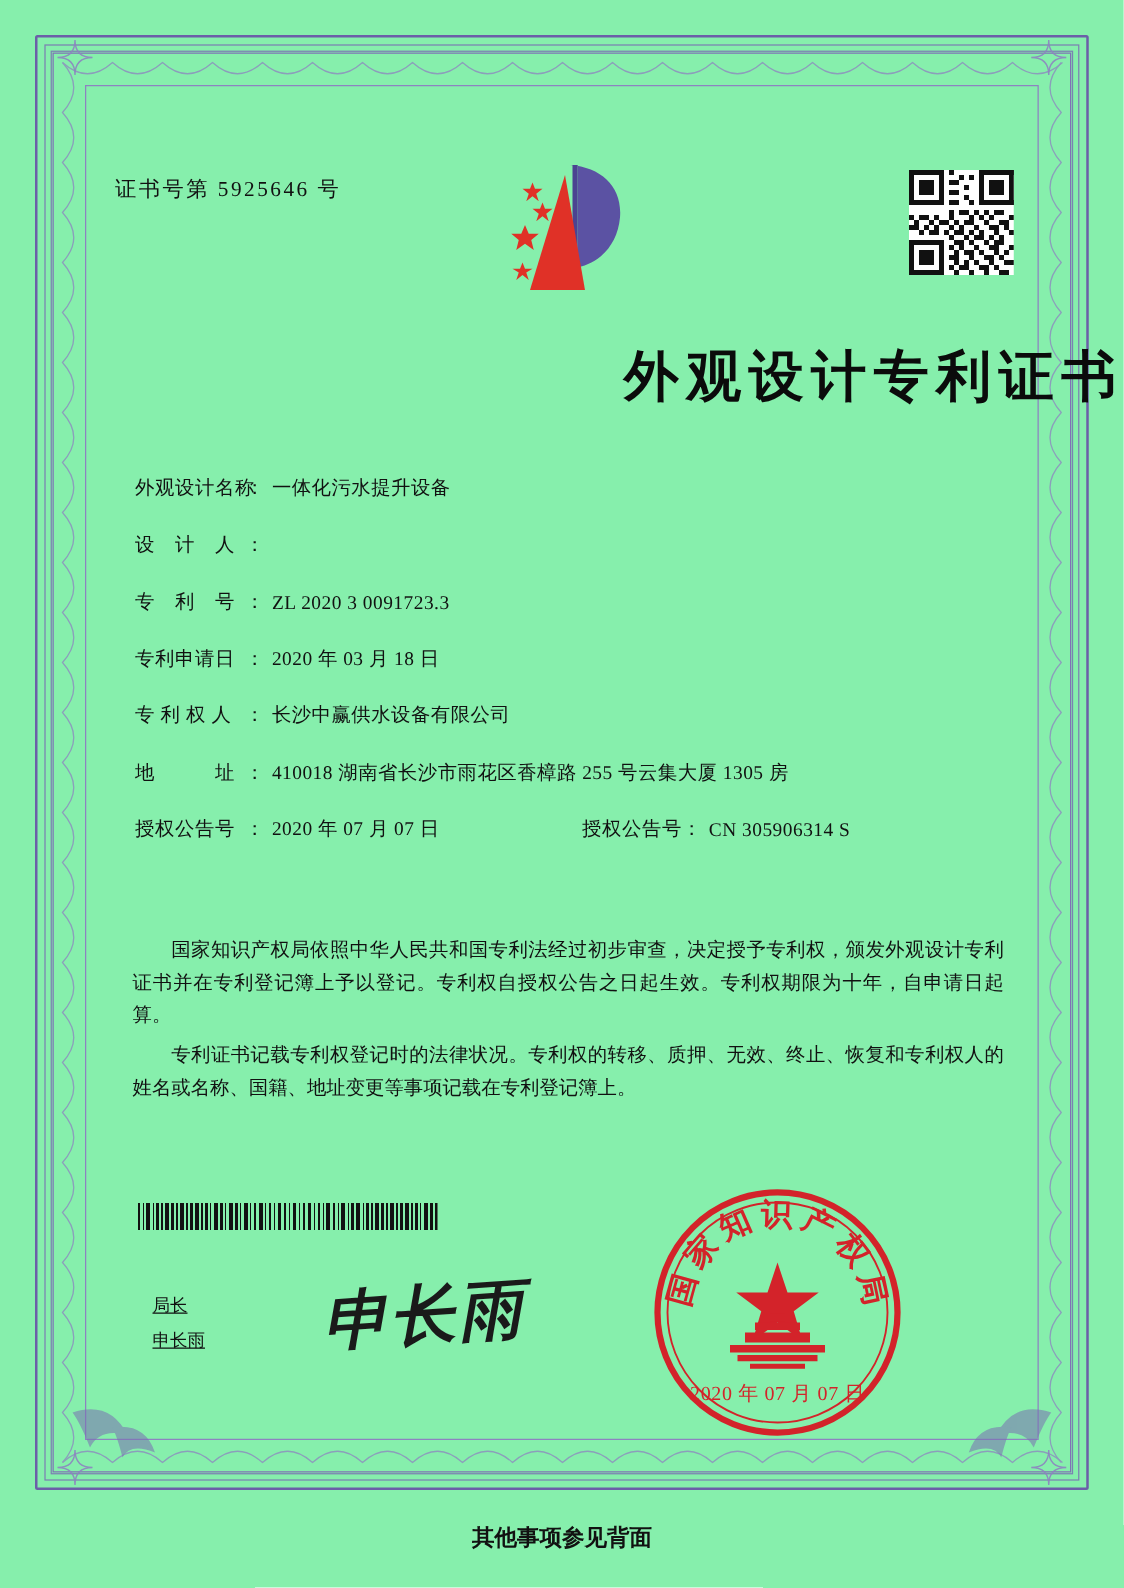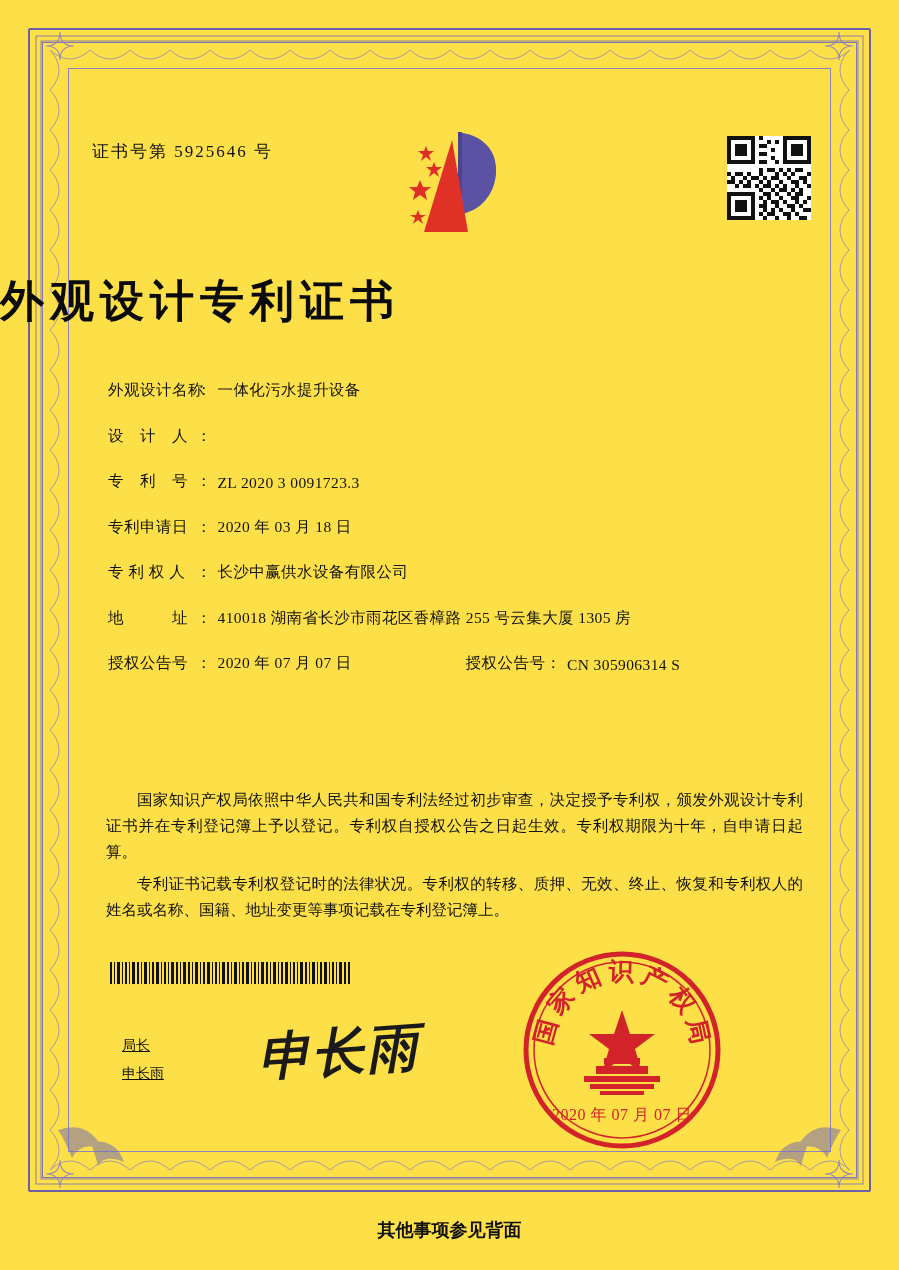--- a/index.html
+++ b/index.html
@@ -12,21 +12,21 @@
     height: 1270px;
     font-family: "Liberation Serif", "DejaVu Serif", serif;
     color: #111;
     position: relative;
     overflow: hidden;
   }
 
   .page {
     position: absolute;
     inset: 0;
-    background: #fde047;
+    background: #86efac;
   }
 
   
   .border-outer {
     position: absolute;
     left: 28px;
     top: 28px;
     right: 28px;
     bottom: 78px;
     border: 2px solid #6b5fa8;
@@ -82,21 +82,21 @@
     top: 136px;
     width: 84px;
     height: 84px;
   }
 
   .title {
     position: absolute;
     left: 0;
     right: 0;
     top: 272px;
-    text-align: left;
+    text-align: right;
     font-size: 44px;
     font-weight: bold;
     letter-spacing: 6px;
     color: #0b0b0b;
     font-family: "DejaVu Serif", "Liberation Serif", serif;
   }
 
   
   .fields {
     position: absolute;
@@ -138,21 +138,20 @@
   
   .paragraphs {
     position: absolute;
     left: 106px;
     right: 96px;
     top: 748px;
     font-size: 15.5px;
     line-height: 26px;
     text-align: justify;
     color: #111;
-    margin-top: 39px;
   }
   .paragraphs p {
     margin: 0 0 6px 0;
     text-indent: 2em;
   }
 
   
   .barcode {
     position: absolute;
     left: 110px;

